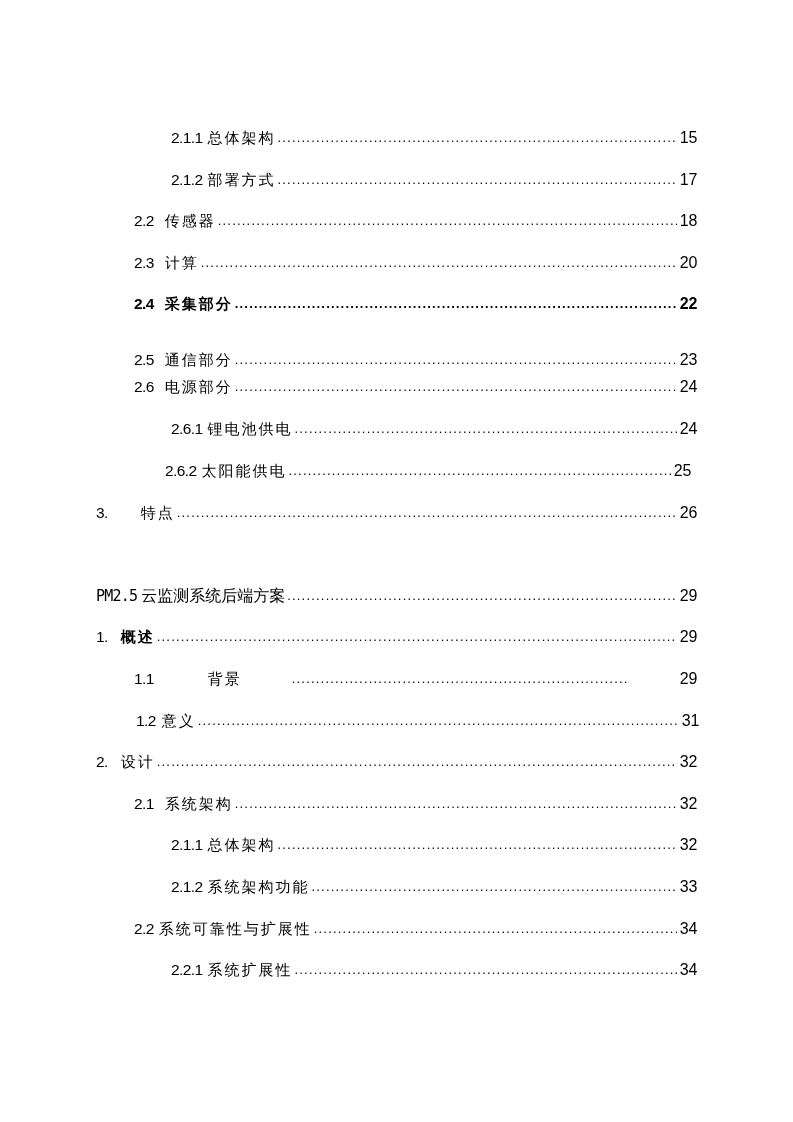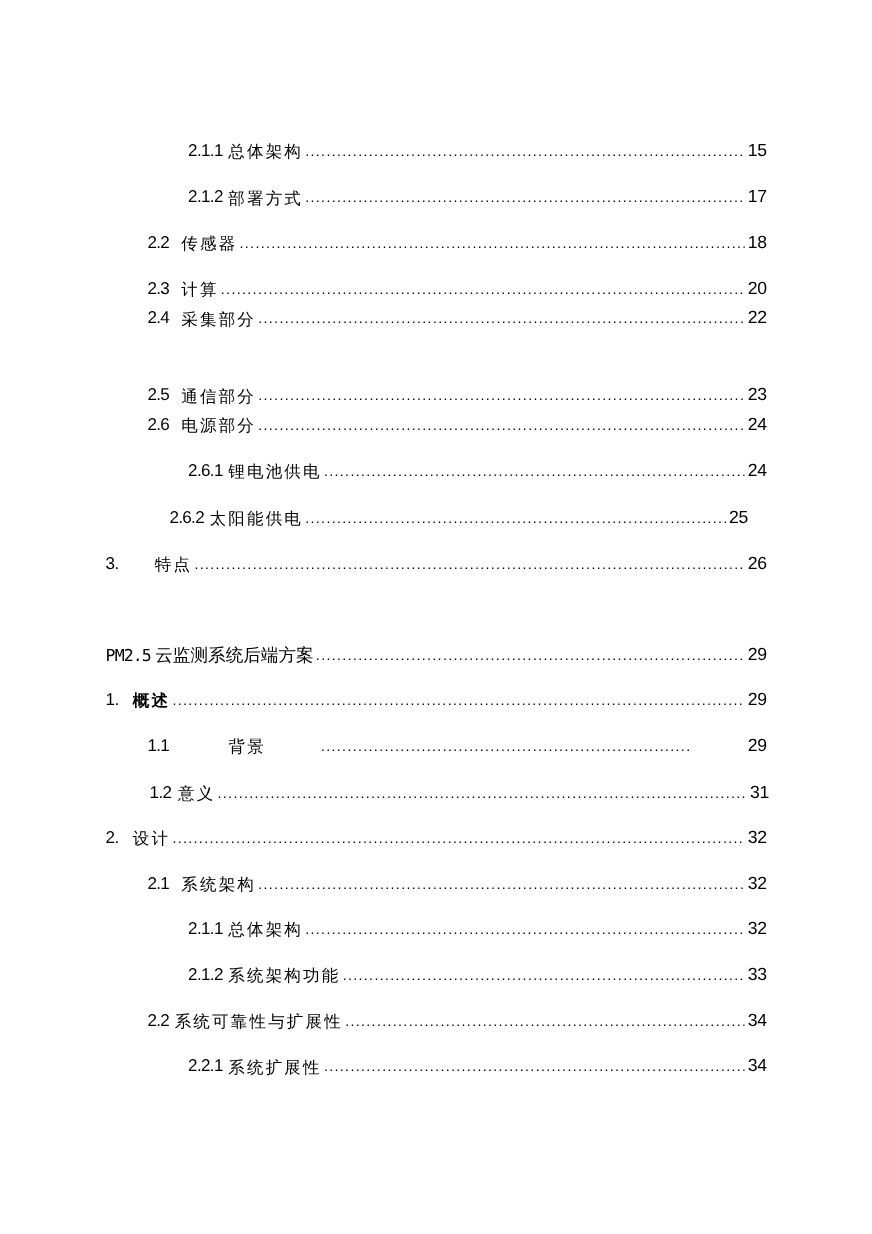--- a/index.html
+++ b/index.html
@@ -95,21 +95,21 @@
     <span class="page">18</span>
   </div>
 
   <div class="toc-row" style="top:253px; left:134px; width:563px;">
     <span class="num">2.3</span>
     <span class="title" style="margin-left:11px;">计算</span>
     <span class="leader"></span>
     <span class="page">20</span>
   </div>
 
-  <div class="toc-row" style="top:280px; left:134px; width:563px;">
+  <div class="toc-row" style="top:294px; left:134px; width:563px;font-weight:bold;">
     <span class="num">2.4</span>
     <span class="title" style="margin-left:11px;">采集部分</span>
     <span class="leader"></span>
     <span class="page">22</span>
   </div>
 
   <div class="toc-row" style="top:350px; left:134px; width:563px;">
     <span class="num">2.5</span>
     <span class="title" style="margin-left:11px;">通信部分</span>
     <span class="leader"></span>
@@ -123,21 +123,21 @@
     <span class="page">24</span>
   </div>
 
   <div class="toc-row" style="top:419px; left:171px; width:526px;">
     <span class="num">2.6.1</span>
     <span class="title" style="margin-left:5px;">锂电池供电</span>
     <span class="leader"></span>
     <span class="page">24</span>
   </div>
 
-  <div class="toc-row" style="top:461px; left:154px; width:526px;">
+  <div class="toc-row" style="top:461px; left:165px; width:526px;">
     <span class="num">2.6.2</span>
     <span class="title" style="margin-left:5px;">太阳能供电</span>
     <span class="leader"></span>
     <span class="page">25</span>
   </div>
 
   <div class="toc-row" style="top:503px; left:96px; width:601px;">
     <span class="num">3.</span>
     <span class="title" style="margin-left:13px;padding-left:20px;">特点</span>
     <span class="leader"></span>

